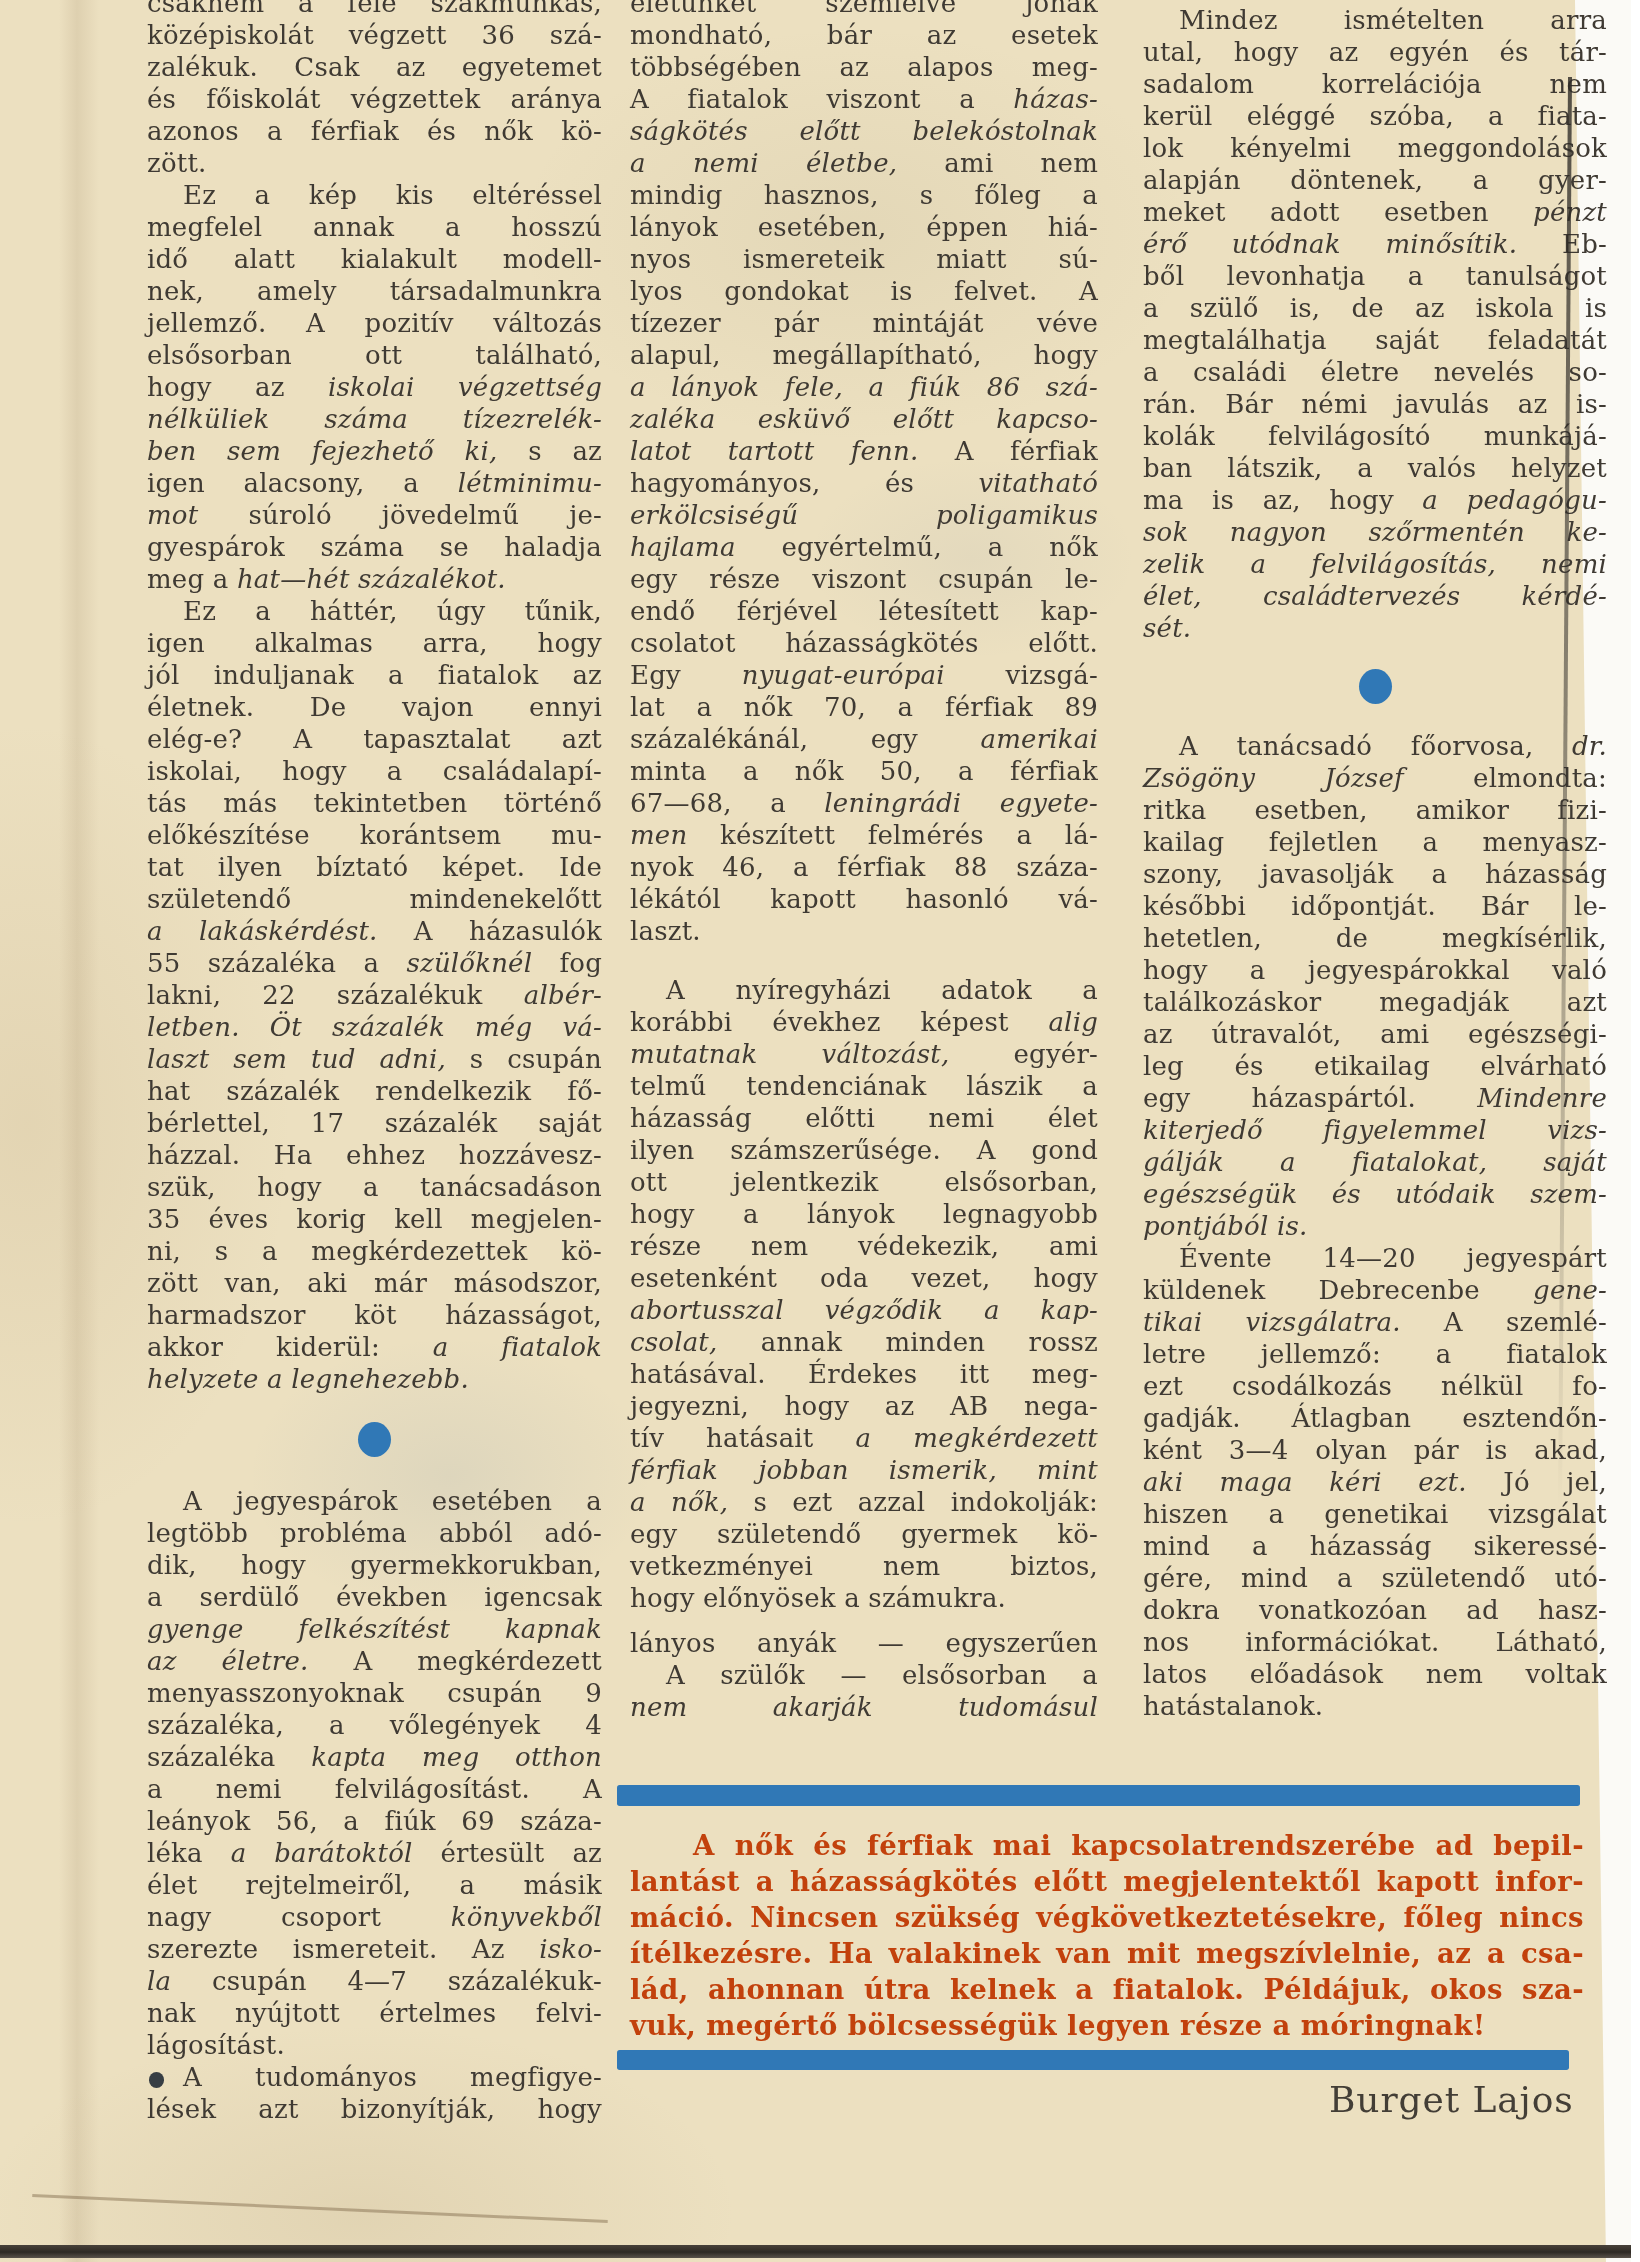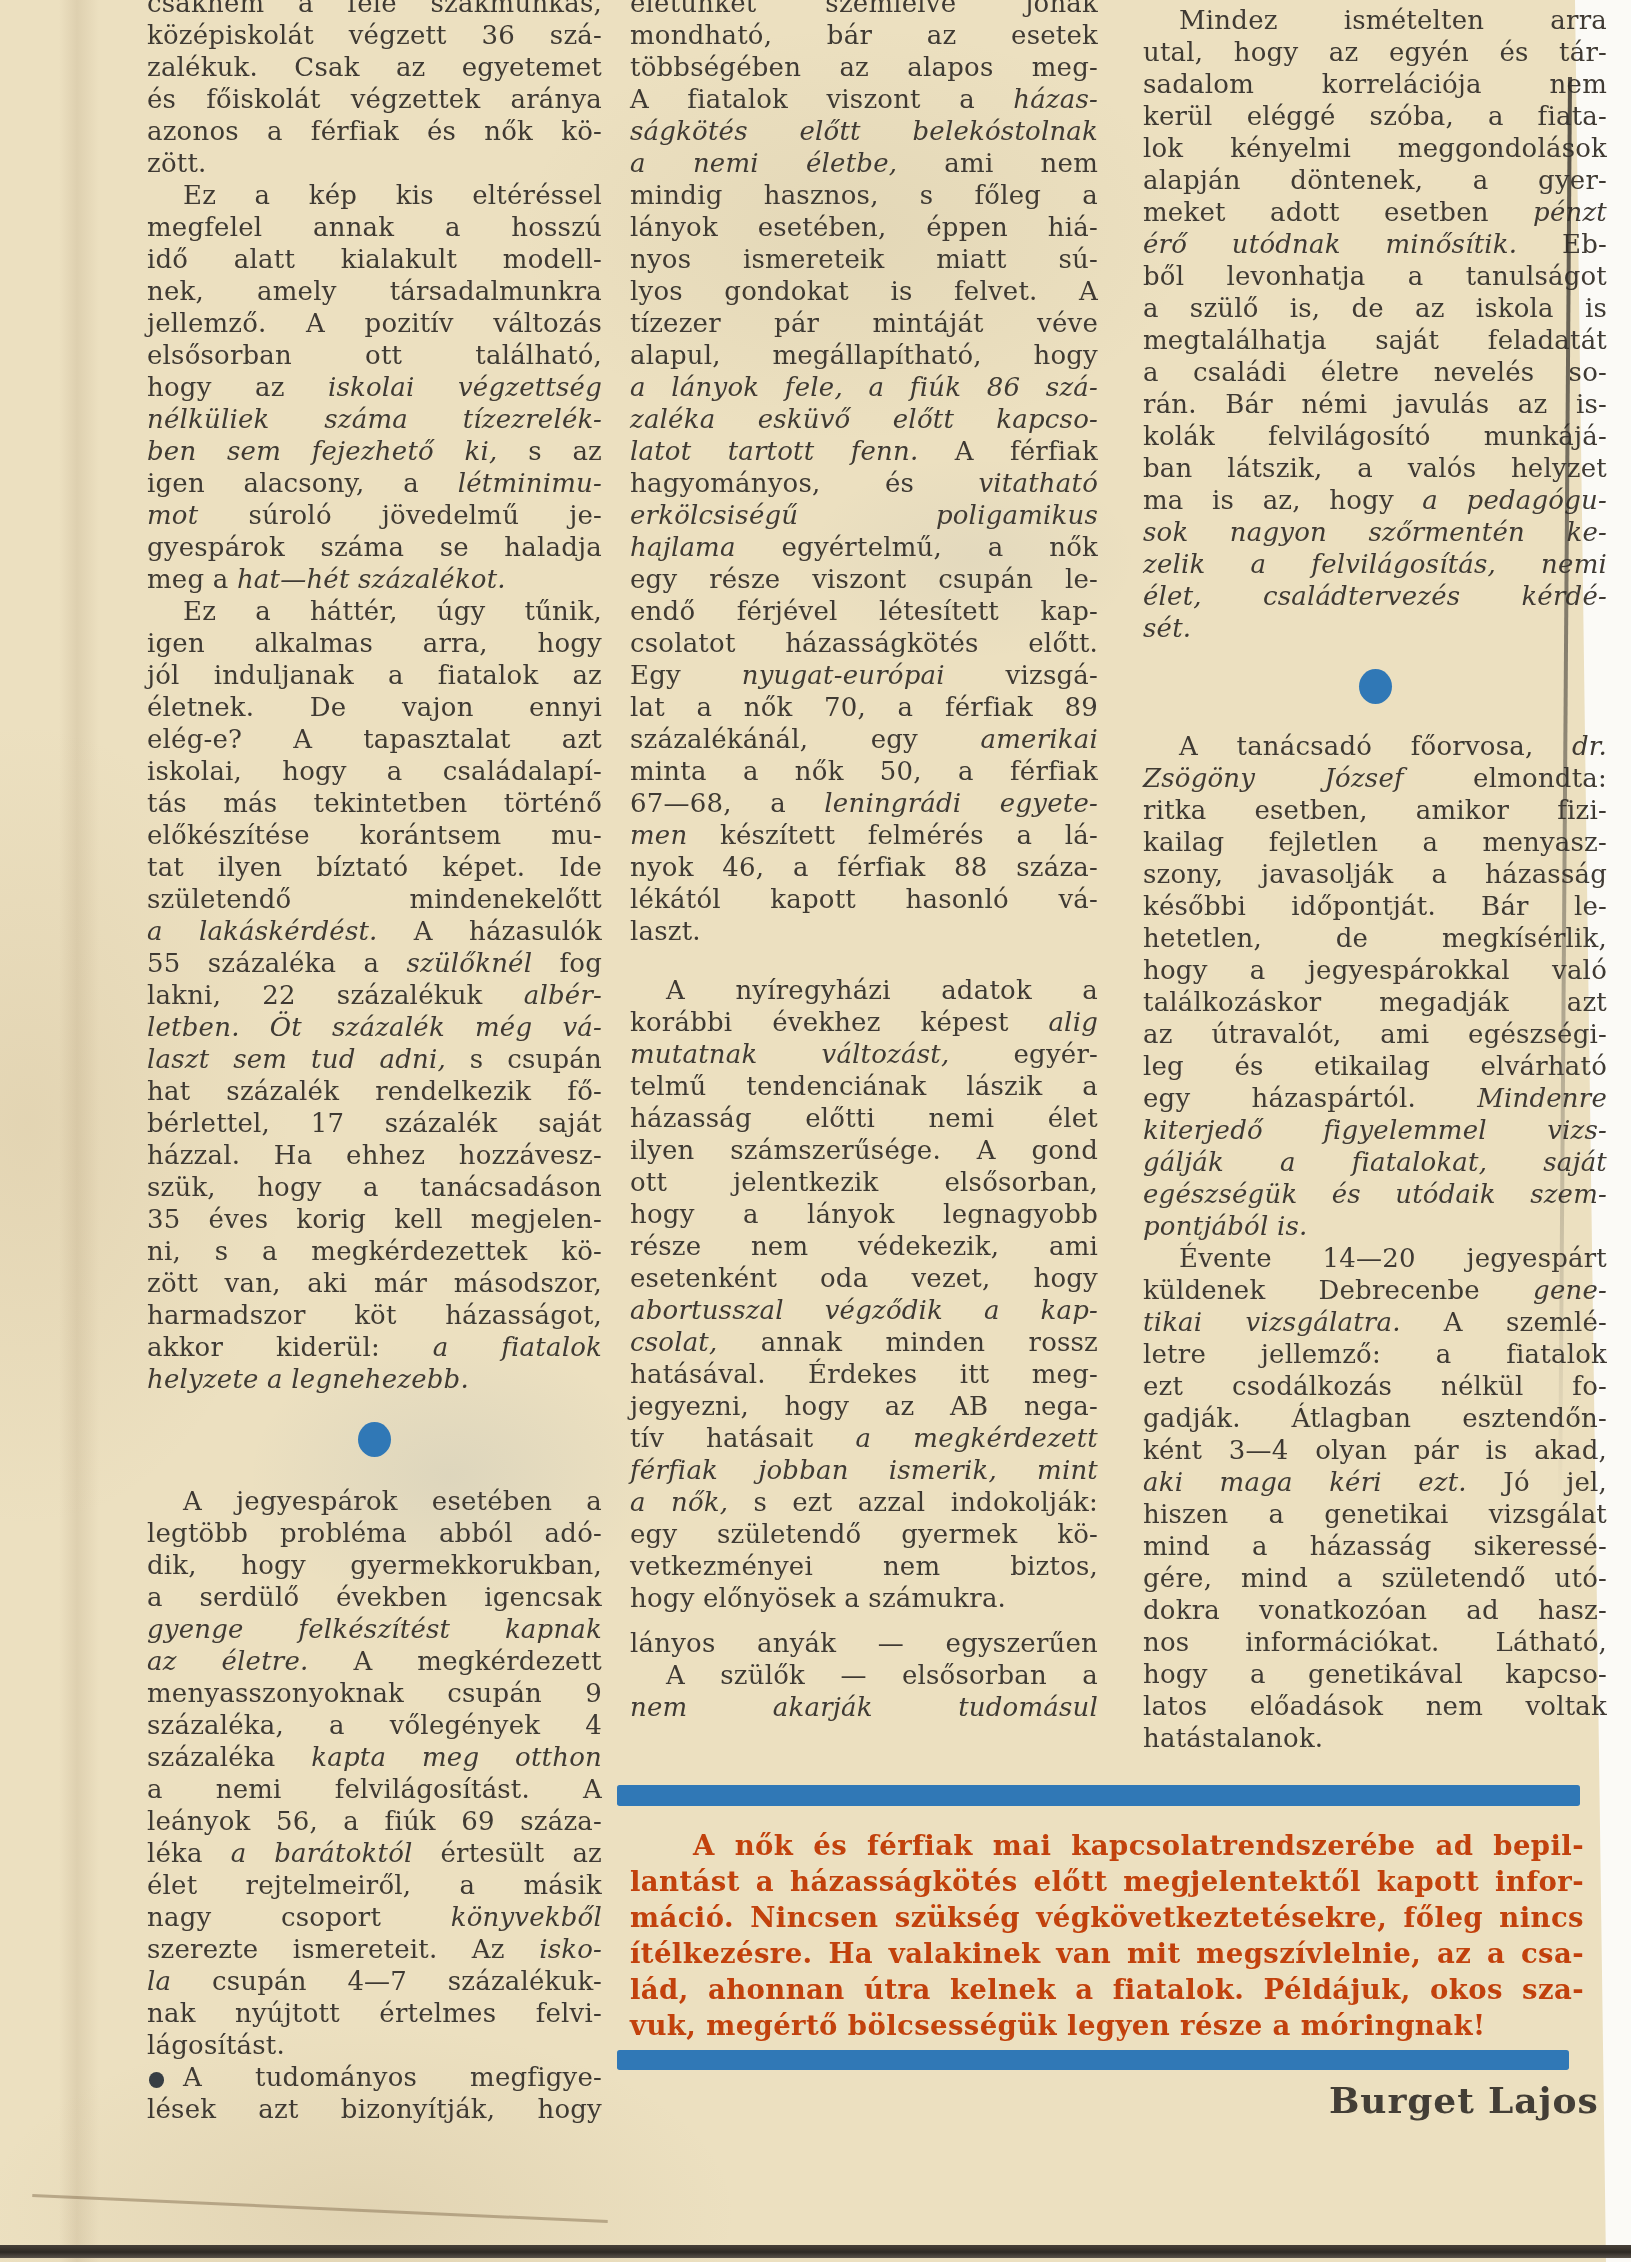--- a/index.html
+++ b/index.html
@@ -40,21 +40,21 @@
   #bar1{left:617px;top:1785px;width:963px;}
   #bar2{left:617px;top:2050px;width:952px;height:20px;}
   #footer-par{
     position:absolute;left:630px;top:1827px;width:954px;
     color:#c2410c;font-weight:bold;
   }
   #footer-par .line{font-size:27.5px;line-height:36px;letter-spacing:0.4px;}
   #footer-par .line.in{text-indent:63px;}
   #signature{
     position:absolute;left:1329px;top:2079px;
-    font-weight:bold;font-size:36px;letter-spacing:0.9px;color:#433e36;
+    font-weight:normal;font-size:36px;letter-spacing:0.9px;color:#433e36;
   }
   .ink-dot{
     position:absolute;left:149px;top:2072px;width:15.3px;height:16px;
     border-radius:50%;background:#232c36;opacity:.9;
   }
   .edge-crease{
     position:absolute;left:1563px;top:77px;width:3.6px;height:1431px;
     background:linear-gradient(180deg, rgba(45,42,38,0.8), rgba(45,42,38,0.5) 45%, rgba(45,42,38,0.0));
     transform:rotate(0.4deg);
   }
@@ -246,21 +246,20 @@
       <div class="line"><span class="r">letre jellemző: a fiatalok</span></div>
       <div class="line"><span class="r">ezt csodálkozás nélkül fo-</span></div>
       <div class="line"><span class="r">gadják. Átlagban esztendőn-</span></div>
       <div class="line"><span class="r">ként 3—4 olyan pár is akad,</span></div>
       <div class="line"><span class="i">aki maga kéri ezt.</span><span class="r"> Jó jel,</span></div>
       <div class="line"><span class="r">hiszen a genetikai vizsgálat</span></div>
       <div class="line"><span class="r">mind a házasság sikeressé-</span></div>
       <div class="line"><span class="r">gére, mind a születendő utó-</span></div>
       <div class="line"><span class="r">dokra vonatkozóan ad hasz-</span></div>
       <div class="line"><span class="r">nos információkat. Látható,</span></div>
-      <div class="line"><span class="r">hogy a genetikával kapcso-</span></div>
       <div class="line"><span class="r">latos előadások nem voltak</span></div>
       <div class="line end"><span class="r">hatástalanok.</span></div>
     </div>
 
   <div class="bar accent-fill" id="bar1" style="background: rgb(48, 120, 182);"></div>
   <div id="footer-par">
       <div class="line in"><span class="r">A nők és férfiak mai kapcsolatrendszerébe ad bepil-</span></div>
       <div class="line"><span class="r">lantást a házasságkötés előtt megjelentektől kapott infor-</span></div>
       <div class="line"><span class="r">máció. Nincsen szükség végkövetkeztetésekre, főleg nincs</span></div>
       <div class="line"><span class="r">ítélkezésre. Ha valakinek van mit megszívlelnie, az a csa-</span></div>

